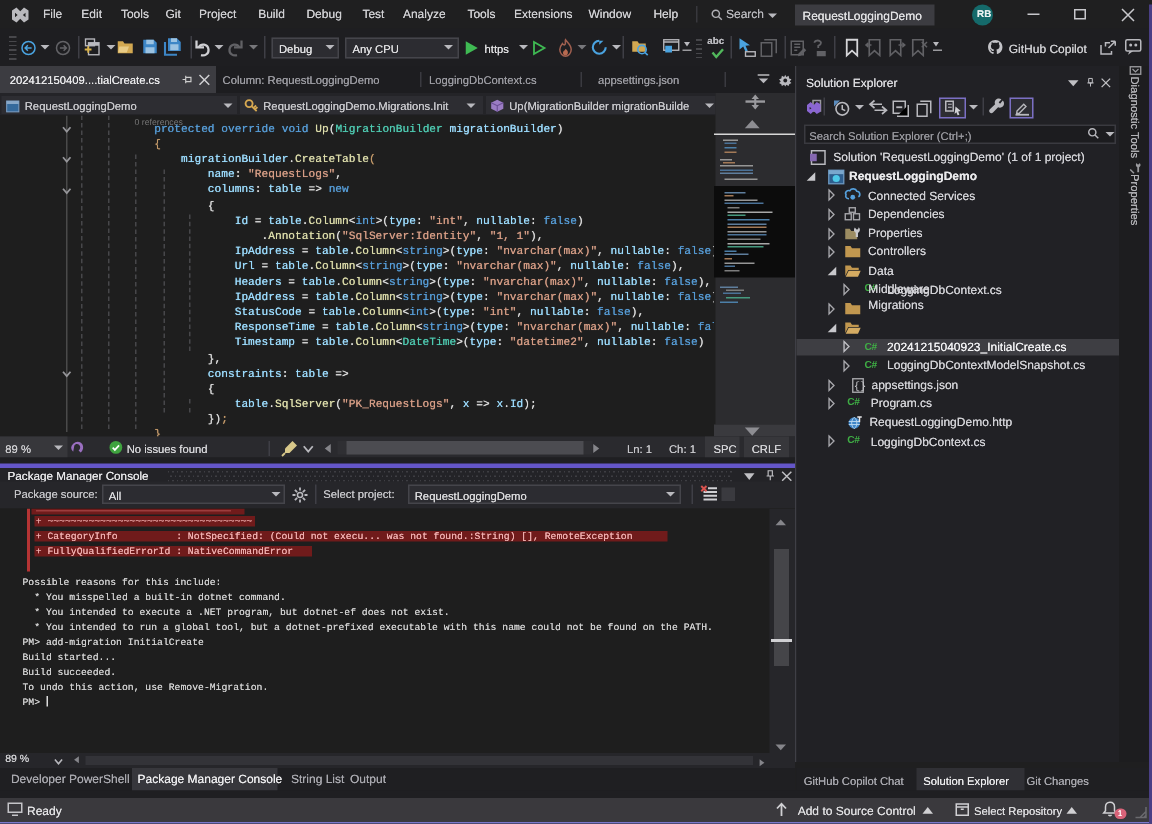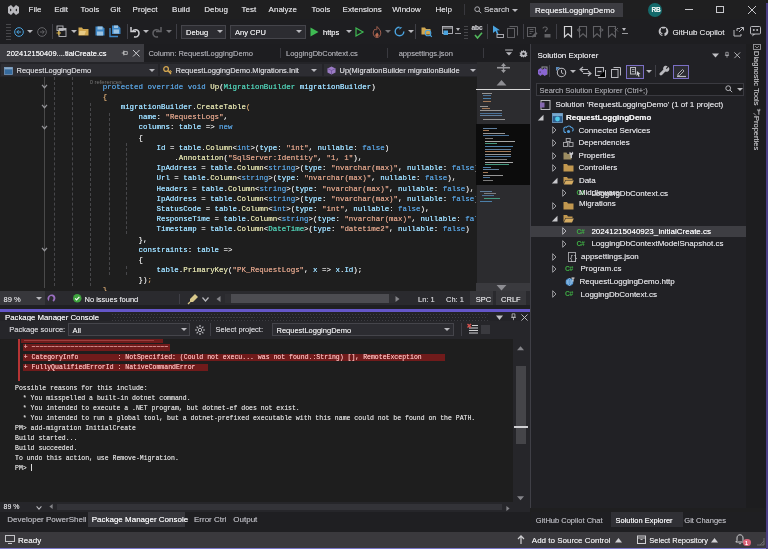--- a/index.html
+++ b/index.html
@@ -262,21 +262,21 @@
                     <span class="v">IpAddress</span> = <span class="v">table</span>.<span class="m">Column</span>&lt;<span class="k">string</span>&gt;(<span class="v">type</span>: <span class="s">"nvarchar(max)"</span>, <span class="v">nullable</span>: <span class="k">false</span>),
                     <span class="v">Url</span> = <span class="v">table</span>.<span class="m">Column</span>&lt;<span class="k">string</span>&gt;(<span class="v">type</span>: <span class="s">"nvarchar(max)"</span>, <span class="v">nullable</span>: <span class="k">false</span>),
                     <span class="v">Headers</span> = <span class="v">table</span>.<span class="m">Column</span>&lt;<span class="k">string</span>&gt;(<span class="v">type</span>: <span class="s">"nvarchar(max)"</span>, <span class="v">nullable</span>: <span class="k">false</span>),
                     <span class="v">IpAddress</span> = <span class="v">table</span>.<span class="m">Column</span>&lt;<span class="k">string</span>&gt;(<span class="v">type</span>: <span class="s">"nvarchar(max)"</span>, <span class="v">nullable</span>: <span class="k">false</span>),
                     <span class="v">StatusCode</span> = <span class="v">table</span>.<span class="m">Column</span>&lt;<span class="k">int</span>&gt;(<span class="v">type</span>: <span class="s">"int"</span>, <span class="v">nullable</span>: <span class="k">false</span>),
                     <span class="v">ResponseTime</span> = <span class="v">table</span>.<span class="m">Column</span>&lt;<span class="k">string</span>&gt;(<span class="v">type</span>: <span class="s">"nvarchar(max)"</span>, <span class="v">nullable</span>: <span class="k">false</span>),
                     <span class="v">Timestamp</span> = <span class="v">table</span>.<span class="m">Column</span>&lt;<span class="t">DateTime</span>&gt;(<span class="v">type</span>: <span class="s">"datetime2"</span>, <span class="v">nullable</span>: <span class="k">false</span>)
                 },
                 <span class="v">constraints</span>: <span class="v">table</span> =&gt;
                 {
-                    <span class="v">table</span>.<span class="m">PrimaryKey</span>(<span class="s">"PK_RequestLogs"</span>, <span class="v">x</span> =&gt; <span class="v">x</span>.<span class="v">Id</span>);
+                    <span class="v">table</span>.<span class="m">SqlServer</span>(<span class="s">"PK_RequestLogs"</span>, <span class="v">x</span> =&gt; <span class="v">x</span>.<span class="v">Id</span>);
                 })<span style="color:#c49a6a">;</span>
         <span style="color:#c49a6a">}</span></pre>
 </div>
 <svg class="abs" style="left:41px;top:83.9px" width="7" height="5" viewBox="0 0 8 6">
       <path d="M1 1 L4 4.5 L7 1" stroke="#96969a" stroke-width="1.4" fill="none"></path>
     </svg>
 <svg class="abs" style="left:41px;top:104.3px" width="7" height="5" viewBox="0 0 8 6">
       <path d="M1 1 L4 4.5 L7 1" stroke="#96969a" stroke-width="1.4" fill="none"></path>
     </svg>
 <svg class="abs" style="left:41px;top:124.7px" width="7" height="5" viewBox="0 0 8 6">
@@ -452,21 +452,21 @@
 <div class="abs" style="left:57px;top:503.5px;width:445px;height:6.5px;background:#333338"></div>
 <svg class="abs" style="left:505.5px;top:506px" width="4" height="5" viewBox="0 0 5 6">
       <path d="M0.5 0 L4.5 3 L0.5 6 Z" fill="#85858a"></path>
     </svg>
 </div>
 <div class="abs" style="left:0;top:512px;width:530px;height:15px;background:#1f1f22"></div>
 <div id="pmctabs">
 <div class="ui" style="left:7.3px;top:514.5px;color:#a9a9af">Developer PowerShell</div>
 <div class="abs" style="left:88px;top:512px;width:97.4px;height:15px;background:#37373c"></div>
 <div class="ui" style="left:91.7px;top:514.5px;color:#ececee">Package Manager Console</div>
-<div class="ui" style="left:194px;top:514.5px;color:#a9a9af">Error Ctrl</div>
+<div class="ui" style="left:194px;top:514.5px;color:#a9a9af">String List</div>
 <div class="ui" style="left:233.3px;top:514.5px;color:#a9a9af">Output</div>
 </div>
 
 <div class="abs" style="left:529.5px;top:44px;width:1.5px;height:464px;background:#3f3f46"></div>
 <div class="abs" style="left:531px;top:44px;width:214.5px;height:464px;background:#212125"></div>
 <div id="sepanel">
 <div class="ui" style="left:537.4px;top:50.5px;color:#dadade">Solution Explorer</div>
 <svg class="abs" style="left:712.4px;top:53px" width="7" height="5" viewBox="0 0 7 5">
       <path d="M0 0.5 L7 0.5 L3.5 4.5 Z" fill="#c0c0c4"></path>
     </svg>

